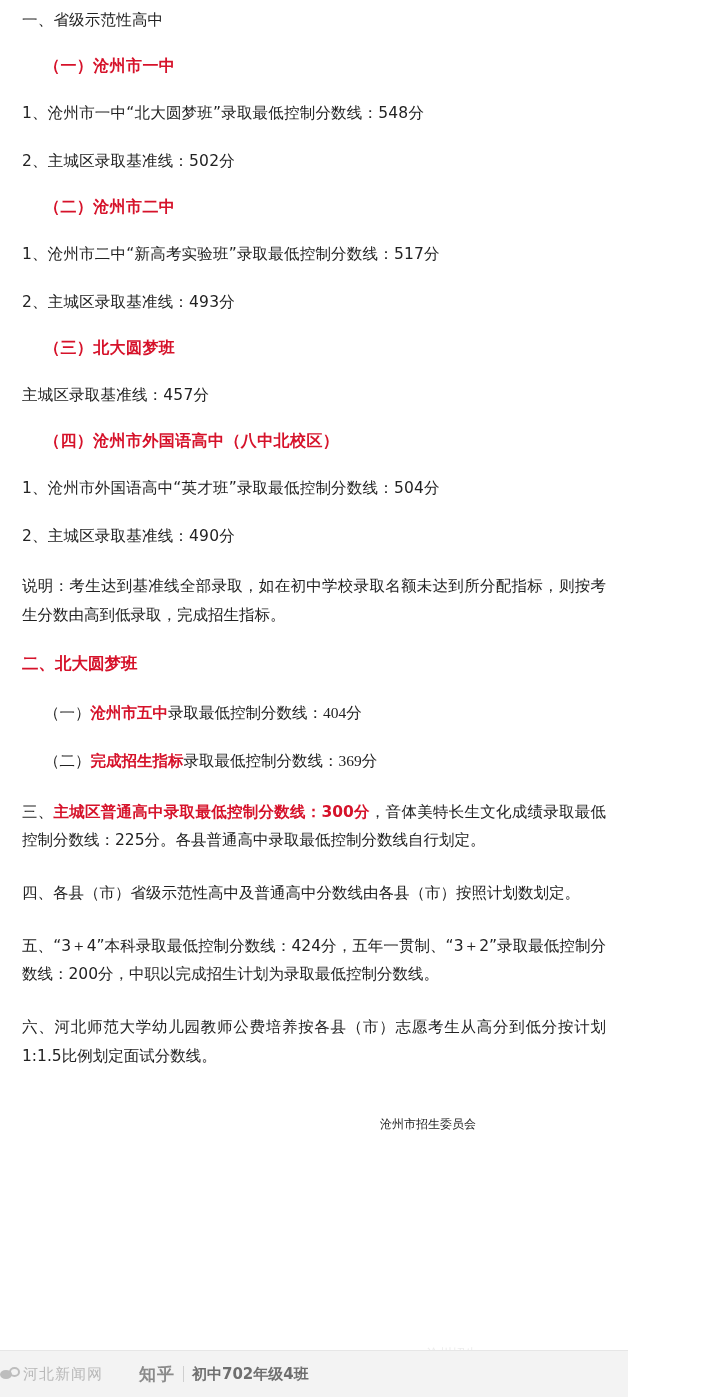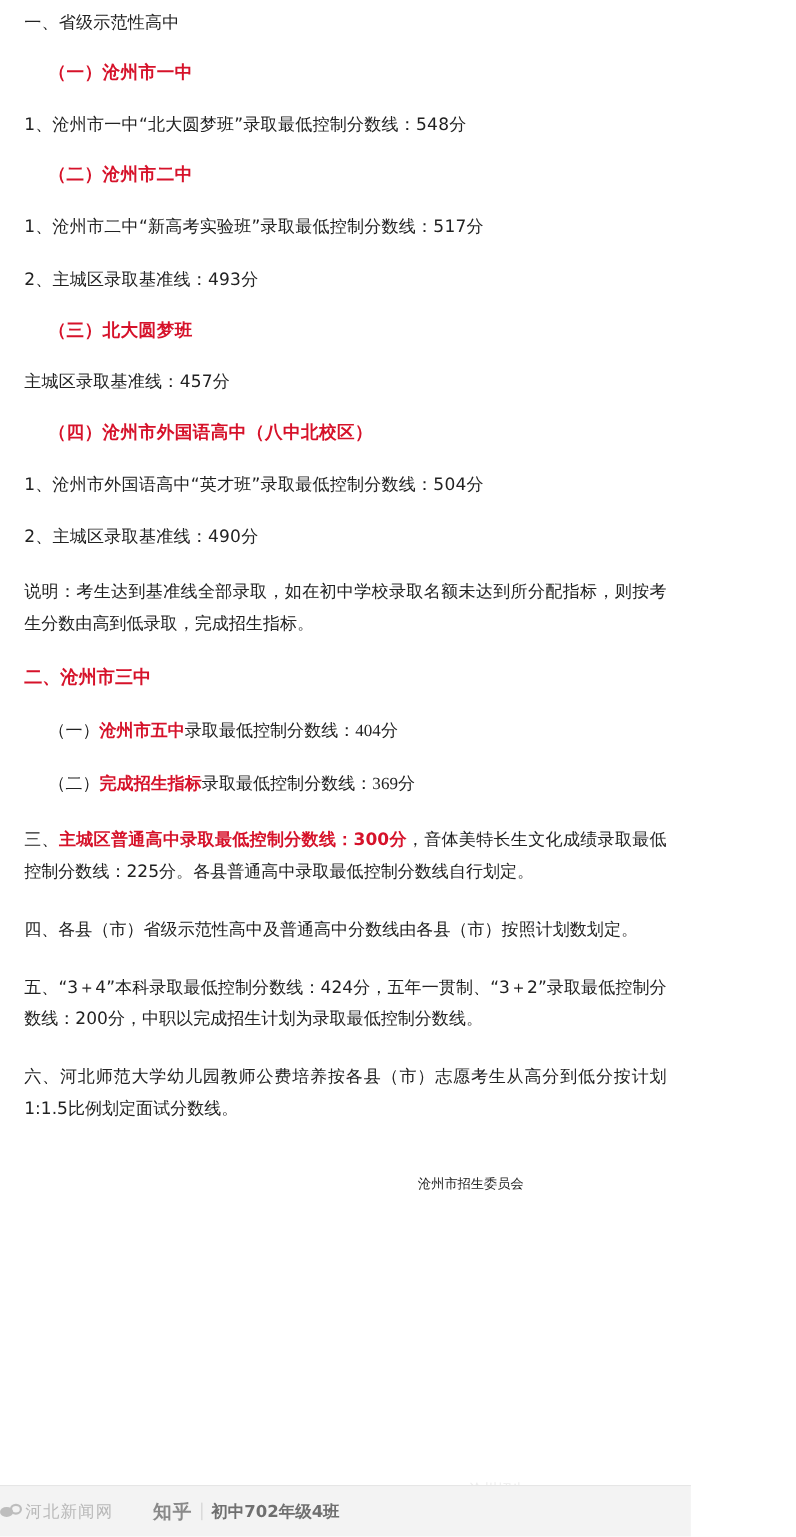--- a/index.html
+++ b/index.html
@@ -162,35 +162,36 @@
 </style>
 </head>
 <body>
 
 <div class="page">
 
   <div class="line">一、省级示范性高中</div>
 
   <div class="heading-red indent1">（一）沧州市一中</div>
   <div class="line">1、沧州市一中“北大圆梦班”录取最低控制分数线：548分</div>
+  <div class="line">2、主城区录取基准线：502分</div>
 
   <div class="heading-red indent1">（二）沧州市二中</div>
   <div class="line">1、沧州市二中“新高考实验班”录取最低控制分数线：517分</div>
   <div class="line">2、主城区录取基准线：493分</div>
 
   <div class="heading-red indent1">（三）北大圆梦班</div>
   <div class="line">主城区录取基准线：457分</div>
 
   <div class="heading-red indent1">（四）沧州市外国语高中（八中北校区）</div>
   <div class="line">1、沧州市外国语高中“英才班”录取最低控制分数线：504分</div>
   <div class="line">2、主城区录取基准线：490分</div>
 
   <div class="paragraph">说明：考生达到基准线全部录取，如在初中学校录取名额未达到所分配指标，则按考生分数由高到低录取，完成招生指标。</div>
 
-  <div class="section2-head">二、沧州市三中</div>
+  <div class="section2-head">二、北大圆梦班</div>
 
   <div class="item-line">
     <span>（一）</span><span class="sub-red">沧州市五中</span><span>录取最低控制分数线：404分</span>
   </div>
   <div class="item-line">
     <span>（二）</span><span class="sub-red">完成招生指标</span><span>录取最低控制分数线：369分</span>
   </div>
 
   <div class="paragraph">
     <span>三、</span><span class="sub-red">主城区普通高中录取最低控制分数线：300分</span><span>，音体美特长生文化成绩录取最低控制分数线：225分。各县普通高中录取最低控制分数线自行划定。</span>

